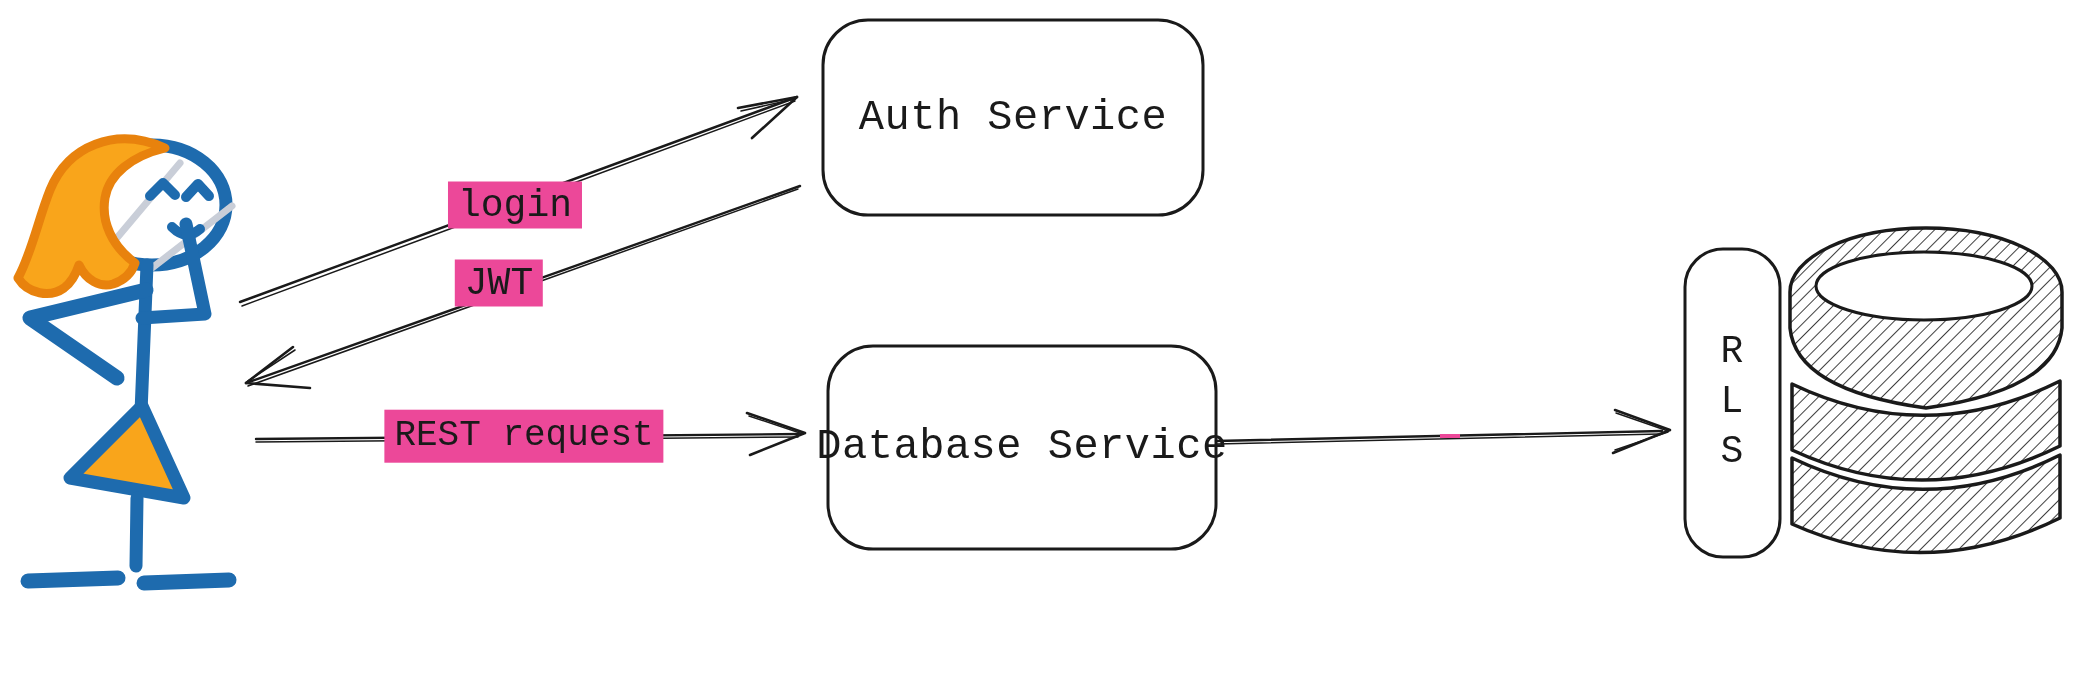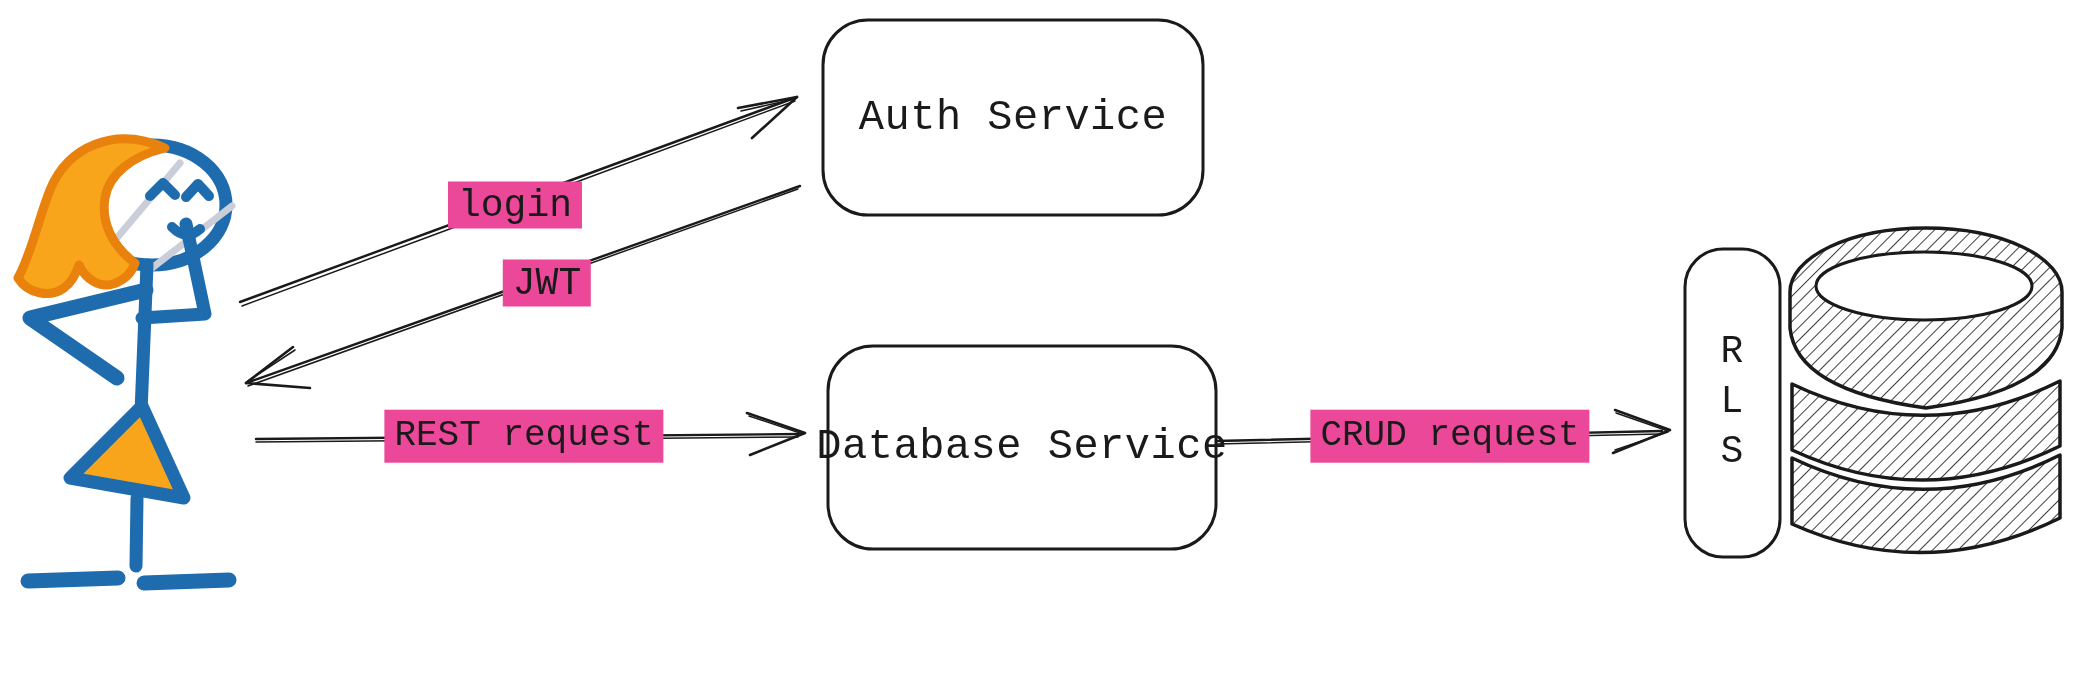--- a/index.html
+++ b/index.html
@@ -103,23 +103,22 @@
 
   <div class="lbl rls-lbl" style="left:1732px; top:402px;">
     <div>R</div>
     <div>L</div>
     <div>S</div>
   </div>
 
 
   <div class="lbl arrow-lbl" style="left:515px; top:205px;">login</div>
 
-  <div class="lbl arrow-lbl" style="left:547px; top:283px;">JWT</div>
+  <div class="lbl arrow-lbl" style="left:499px; top:283px;">JWT</div>
 
   <div class="lbl arrow-lbl two-line" style="left:524px; top:436px;">
     <div>REST request</div>
   </div>
 
   <div class="lbl arrow-lbl two-line" style="left:1450px; top:436px;">
-    <div>CRUD request</div>
   </div>
 
 </div>
 
 </body></html>

